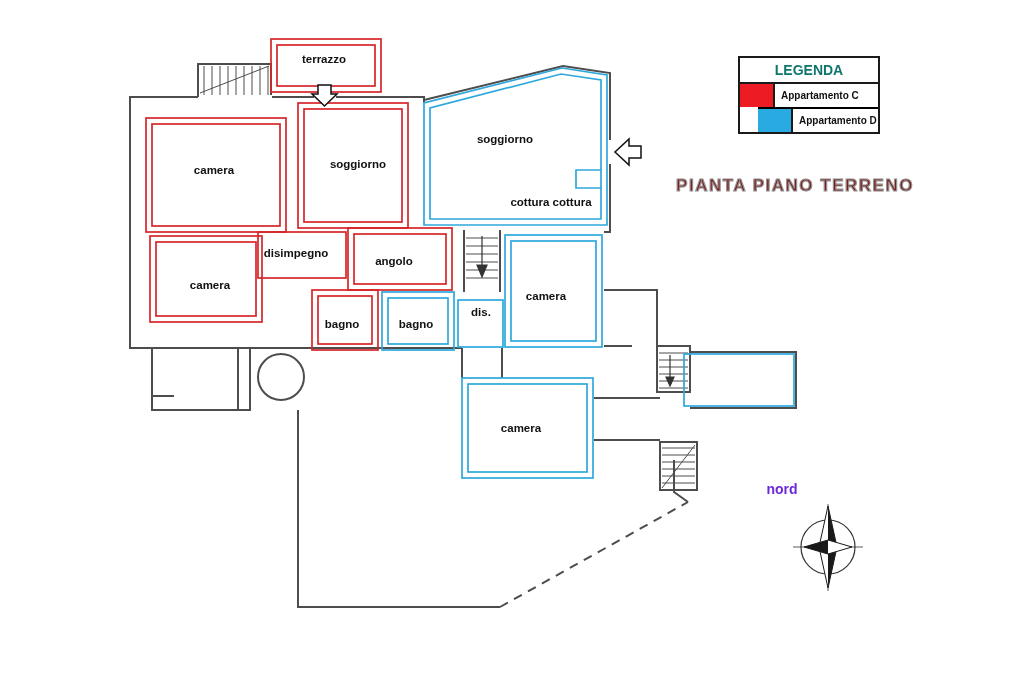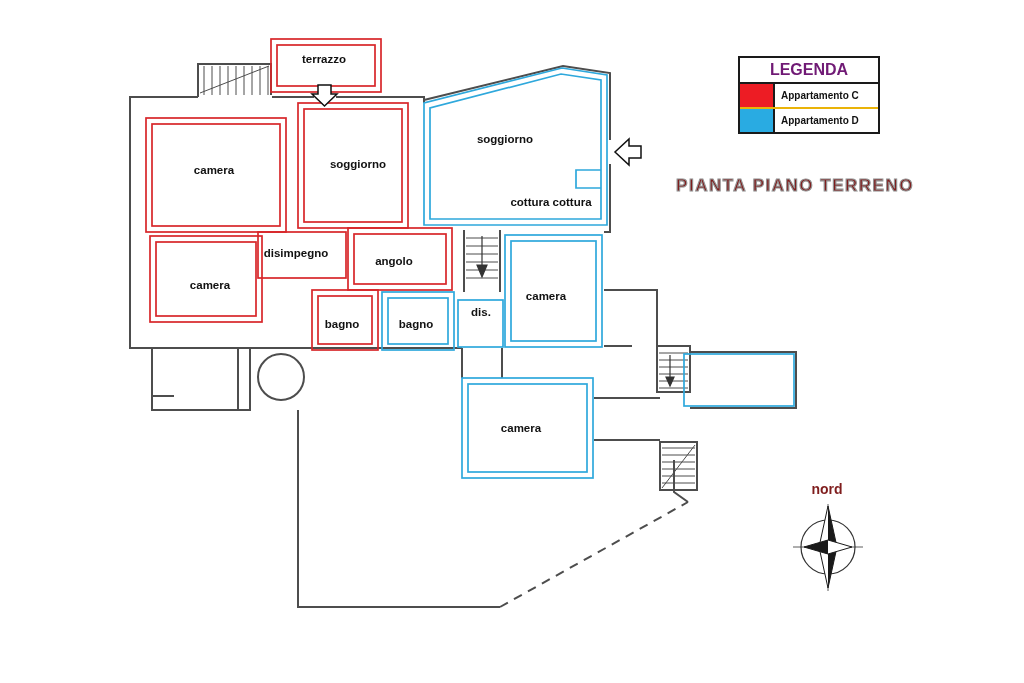--- a/index.html
+++ b/index.html
@@ -16,32 +16,32 @@
   
   .plan-title{position:absolute;left:660px;top:176px;width:270px;text-align:center;
       font-size:17px;font-weight:800;letter-spacing:1.5px;
       color:#7f1d1d;-webkit-text-stroke:1.1px #949494;
       text-shadow:0 0 1px #aaaaaa;white-space:nowrap;}
 
   
   .legend{position:absolute;left:738px;top:56px;width:142px;
       border:2px solid #1a1a1a;background:#fff;box-sizing:border-box;}
   .legend-title{height:24px;line-height:24px;text-align:center;
-      font-size:16px;font-weight:bold;border-bottom:2px solid #1a1a1a;color:#701a75;}
+      font-size:14px;font-weight:bold;border-bottom:2px solid #1a1a1a;color:#0f766e;}
   .legend-row{display:flex;align-items:stretch;height:23px;}
-  .legend-row + .legend-row{border-top:2px solid #eab308;}
+  .legend-row + .legend-row{border-top:2px solid #000000;margin-left:18px;}
   .legend-swatch{width:33px;border-right:2px solid #1a1a1a;flex:0 0 33px;}
   .swatch-c{background:#ed1c24;}
   .swatch-d{background:#29abe2;}
   .legend-label{font-size:10px;font-weight:bold;color:#111;
       display:flex;align-items:center;padding-left:6px;white-space:nowrap;}
 
   
-  .nord-label{position:absolute;left:827px;top:489px;transform:translate(-50%,-50%);
-      font-size:14px;font-weight:bold;color:#7f1d1d;}
+  .nord-label{position:absolute;left:782px;top:489px;transform:translate(-50%,-50%);
+      font-size:14px;font-weight:bold;color:#6d28d9;}
 </style>
 </head>
 <body>
 
 <div class="stage">
 
   <svg class="plan" viewBox="0 0 1024 683" width="1024" height="683" xmlns="http://www.w3.org/2000/svg">
 
     <g stroke="#4d4d4d" stroke-width="2" fill="none">
 

